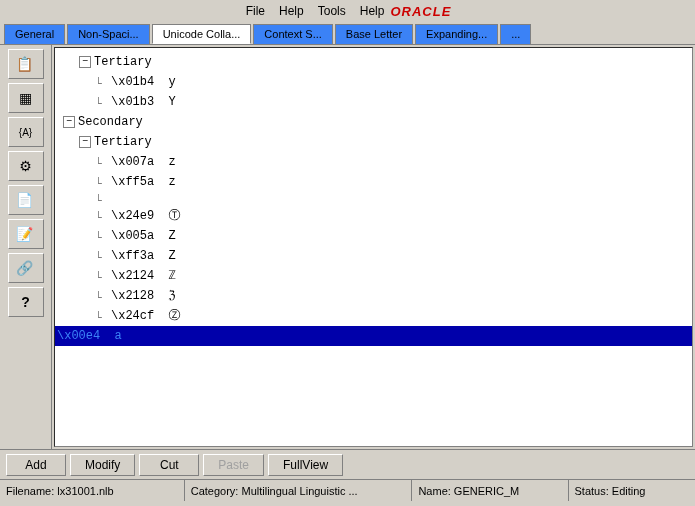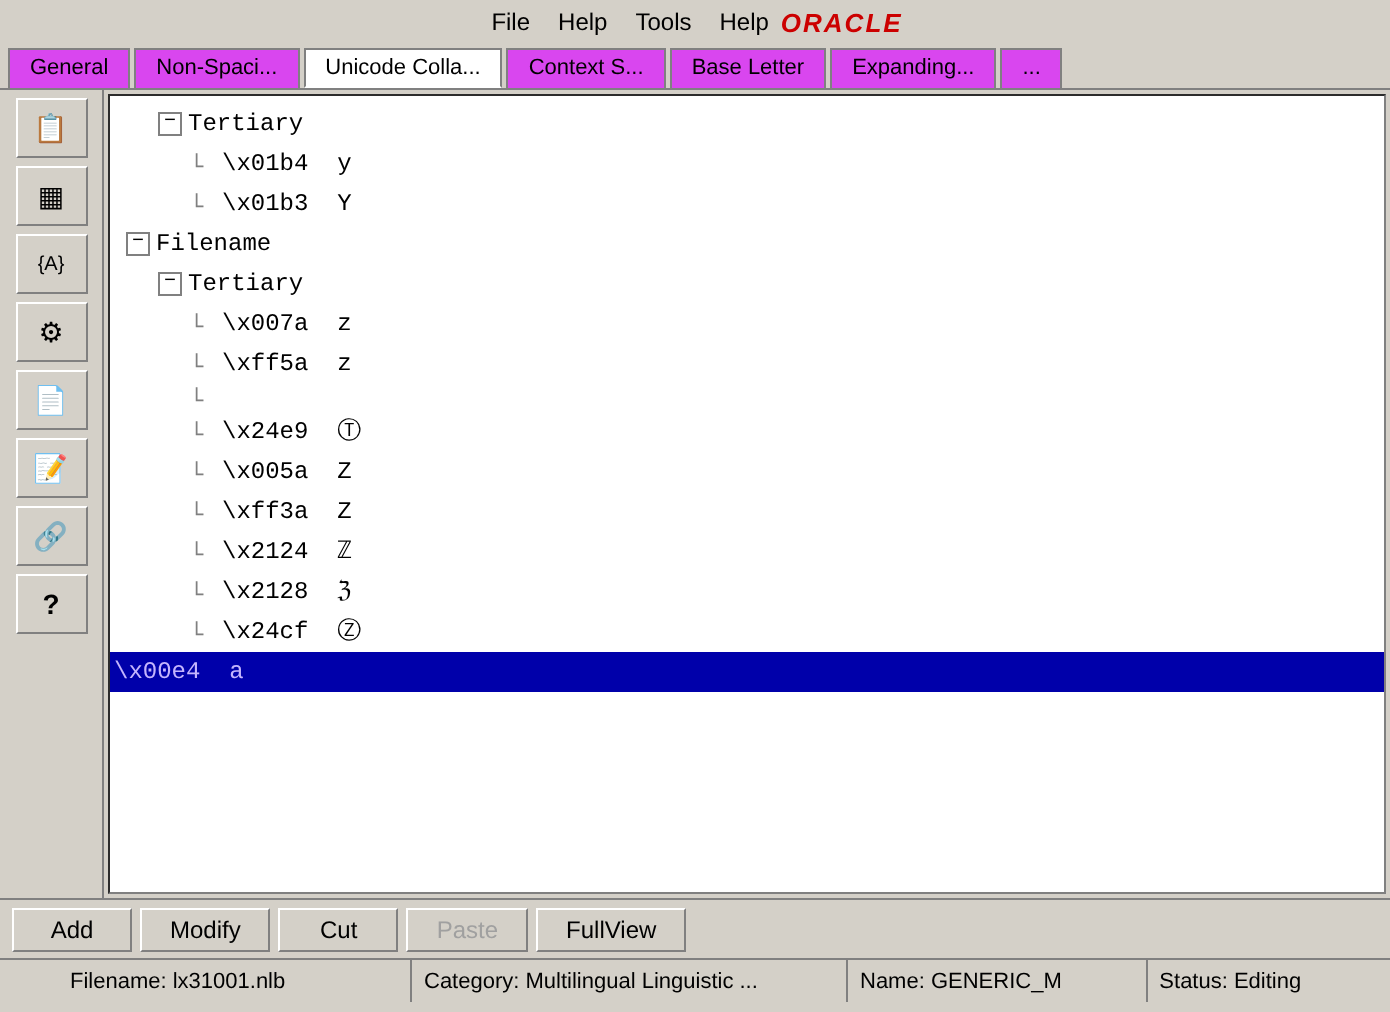--- a/index.html
+++ b/index.html
@@ -44,21 +44,21 @@
     .tabs-bar {
       display: flex;
       background: #d4d0c8;
       padding: 2px 4px 0 4px;
       border-bottom: 1px solid #808080;
     }
     .tab {
       padding: 3px 10px;
       border: 1px solid #808080;
       border-bottom: none;
-      background: #d946ef;
+      background: #3b82f6;
       cursor: pointer;
       font-size: 11px;
       margin-right: 2px;
       white-space: nowrap;
     }
     .tab.active {
       background: #ffffff;
       font-weight: normal;
       border-bottom: 1px solid #ffffff;
       position: relative;
@@ -117,21 +117,21 @@
       display: flex;
       align-items: center;
       padding: 1px 2px;
       white-space: nowrap;
       font-size: 12px;
       font-family: 'Courier New', monospace;
       line-height: 1.5;
     }
     .tree-item.selected {
       background: #0000aa;
-      color: #c4b5fd;
+      color: #3b82f6;
     }
     .tree-indent-1 { padding-left: 8px; }
     .tree-indent-2 { padding-left: 24px; }
     .tree-indent-3 { padding-left: 40px; }
 
     .expand-icon {
       display: inline-block;
       width: 12px;
       height: 12px;
       border: 1px solid #808080;
@@ -184,21 +184,20 @@
     }
 
     
     .status-bar {
       display: flex;
       background: #d4d0c8;
       border-top: 1px solid #808080;
       height: 22px;
       align-items: center;
       font-size: 11px;
-      padding-left: 29px;
     }
     .status-segment {
       padding: 2px 6px;
       border-right: 1px solid #808080;
       height: 100%;
       display: flex;
       align-items: center;
       white-space: nowrap;
       overflow: hidden;
     }
@@ -277,21 +276,21 @@
         <span>\x01b4&nbsp;&nbsp;y</span>
       </div>
 
       <div class="tree-item tree-indent-3">
         <span class="leaf-connector">└</span>
         <span>\x01b3&nbsp;&nbsp;Y</span>
       </div>
 
       <div class="tree-item tree-indent-1">
         <span class="expand-icon">−</span>
-        <span>Filename</span>
+        <span>Secondary</span>
       </div>
 
       <div class="tree-item tree-indent-2">
         <span class="expand-icon">−</span>
         <span>Tertiary</span>
       </div>
 
       <div class="tree-item tree-indent-3">
         <span class="leaf-connector">└</span>
         <span>\x007a&nbsp;&nbsp;z</span>

